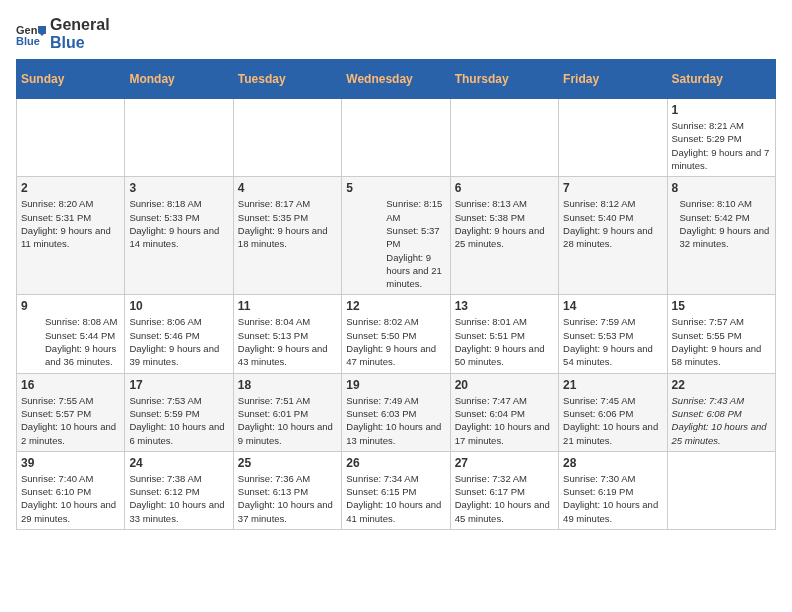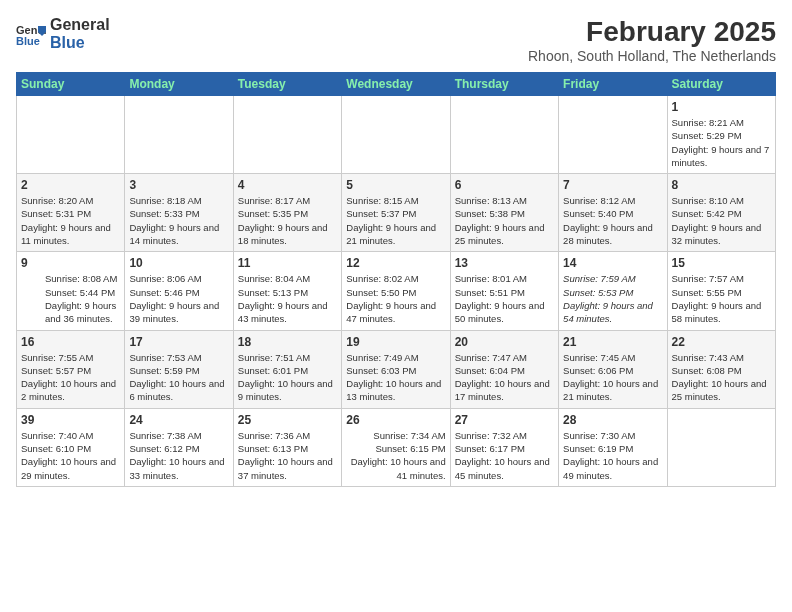--- a/index.html
+++ b/index.html
@@ -37,24 +37,24 @@
       font-size: 14px;
       color: #555;
     }
     .calendar {
       width: 100%;
       border-collapse: collapse;
       border: 1px solid #ccc;
     }
     .calendar th {
       background-color: #2962a8;
-      color: #86efac;
+      color: #fdba74;
       font-size: 12px;
       font-weight: bold;
-      padding: 4px 4px;
+      padding: 12px 4px;
       text-align: left;
       border: 1px solid #2962a8;
     }
     .calendar td {
       border: 1px solid #ccc;
       vertical-align: top;
       padding: 4px;
       width: calc(100% / 7);
       min-height: 80px;
       font-size: 10px;
@@ -87,24 +87,20 @@
     <svg class="logo-icon" viewBox="0 0 30 24">
       <text x="0" y="12" font-size="11" font-weight="bold" fill="#333">General</text>
       <path d="M22 4 L30 4 L30 10 L26 14 L22 10 Z" fill="#2962a8"></path>
       <text x="0" y="23" font-size="11" font-weight="bold" fill="#2962a8">Blue</text>
     </svg>
     <div style="line-height:1.1">
       <div style="font-size:16px;font-weight:bold;color:#333">General</div>
       <div style="font-size:16px;font-weight:bold;color:#2962a8">Blue</div>
     </div>
   </div>
-  <div class="title-area">
-    <div class="main-title">February 2025</div>
-    <div class="subtitle">Rhoon, South Holland, The Netherlands</div>
-  </div>
 </div>
 
 <table class="calendar">
   <thead>
     <tr>
     <th>Sunday</th>
         <th>Monday</th>
         <th>Tuesday</th>
         <th>Wednesday</th>
         <th>Thursday</th>
@@ -141,39 +137,39 @@
 Daylight: 9 hours and 14 minutes.</div>
         </td>
         <td>
           <span class="day-number">4</span>
           <div class="day-info" style="white-space: pre-line;">Sunrise: 8:17 AM
 Sunset: 5:35 PM
 Daylight: 9 hours and 18 minutes.</div>
         </td>
         <td>
           <span class="day-number">5</span>
-          <div class="day-info" style="white-space: pre-line;">Sunrise: 8:15 AM
+          <div class="day-info" style="white-space: pre-line; margin-left: 40px;">Sunrise: 8:15 AM
 Sunset: 5:37 PM
 Daylight: 9 hours and 21 minutes.</div>
         </td>
         <td>
           <span class="day-number">6</span>
           <div class="day-info" style="white-space: pre-line;">Sunrise: 8:13 AM
 Sunset: 5:38 PM
 Daylight: 9 hours and 25 minutes.</div>
         </td>
         <td>
           <span class="day-number">7</span>
           <div class="day-info" style="white-space: pre-line;">Sunrise: 8:12 AM
 Sunset: 5:40 PM
 Daylight: 9 hours and 28 minutes.</div>
         </td>
         <td>
           <span class="day-number">8</span>
-          <div class="day-info" style="white-space: pre-line;">Sunrise: 8:10 AM
+          <div class="day-info" style="white-space: pre-line; margin-left: 8px;">Sunrise: 8:10 AM
 Sunset: 5:42 PM
 Daylight: 9 hours and 32 minutes.</div>
         </td>
       </tr>
       <tr>
         <td>
           <span class="day-number">9</span>
           <div class="day-info" style="white-space: pre-line; margin-left: 24px;">Sunrise: 8:08 AM
 Sunset: 5:44 PM
 Daylight: 9 hours and 36 minutes.</div>
@@ -197,21 +193,21 @@
 Daylight: 9 hours and 47 minutes.</div>
         </td>
         <td>
           <span class="day-number">13</span>
           <div class="day-info" style="white-space: pre-line;">Sunrise: 8:01 AM
 Sunset: 5:51 PM
 Daylight: 9 hours and 50 minutes.</div>
         </td>
         <td>
           <span class="day-number">14</span>
-          <div class="day-info" style="white-space: pre-line; font-style: italic;">Sunrise: 7:59 AM
+          <div class="day-info" style="white-space: pre-line;">Sunrise: 7:59 AM
 Sunset: 5:53 PM
 Daylight: 9 hours and 54 minutes.</div>
         </td>
         <td>
           <span class="day-number">15</span>
           <div class="day-info" style="white-space: pre-line;">Sunrise: 7:57 AM
 Sunset: 5:55 PM
 Daylight: 9 hours and 58 minutes.</div>
         </td>
       </tr>
@@ -247,21 +243,21 @@
 Daylight: 10 hours and 17 minutes.</div>
         </td>
         <td>
           <span class="day-number">21</span>
           <div class="day-info" style="white-space: pre-line;">Sunrise: 7:45 AM
 Sunset: 6:06 PM
 Daylight: 10 hours and 21 minutes.</div>
         </td>
         <td>
           <span class="day-number">22</span>
-          <div class="day-info" style="white-space: pre-line;">Sunrise: 7:43 AM
+          <div class="day-info" style="white-space: pre-line; font-style: italic;">Sunrise: 7:43 AM
 Sunset: 6:08 PM
 Daylight: 10 hours and 25 minutes.</div>
         </td>
       </tr>
       <tr>
         <td>
           <span class="day-number">39</span>
           <div class="day-info" style="white-space: pre-line;">Sunrise: 7:40 AM
 Sunset: 6:10 PM
 Daylight: 10 hours and 29 minutes.</div>
@@ -273,21 +269,21 @@
 Daylight: 10 hours and 33 minutes.</div>
         </td>
         <td>
           <span class="day-number">25</span>
           <div class="day-info" style="white-space: pre-line;">Sunrise: 7:36 AM
 Sunset: 6:13 PM
 Daylight: 10 hours and 37 minutes.</div>
         </td>
         <td>
           <span class="day-number">26</span>
-          <div class="day-info" style="white-space: pre-line; text-align: right;">Sunrise: 7:34 AM
+          <div class="day-info" style="white-space: pre-line;">Sunrise: 7:34 AM
 Sunset: 6:15 PM
 Daylight: 10 hours and 41 minutes.</div>
         </td>
         <td>
           <span class="day-number">27</span>
           <div class="day-info" style="white-space: pre-line;">Sunrise: 7:32 AM
 Sunset: 6:17 PM
 Daylight: 10 hours and 45 minutes.</div>
         </td>
         <td>

